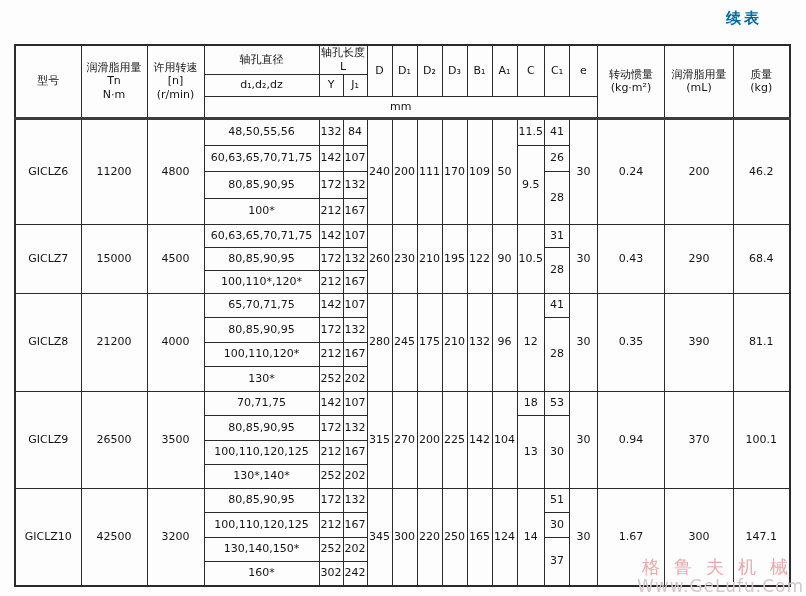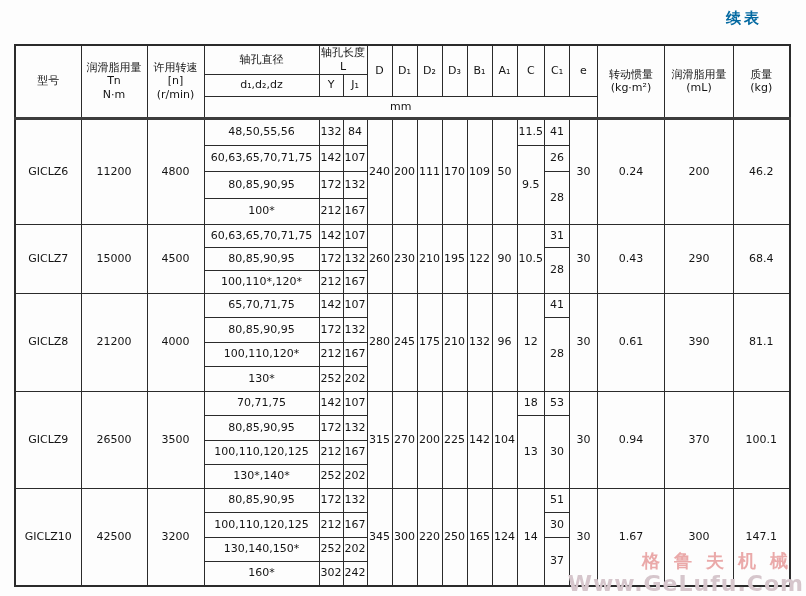--- a/index.html
+++ b/index.html
@@ -23,25 +23,25 @@
     padding:0 1px;overflow:hidden;color:#141414;
   }
   thead td{font-size:11.5px;white-space:pre-line;line-height:1.35;}
   thead td[rowspan="3"], thead tr:nth-child(3) td{border-bottom:3px solid #3d3d3d;}
   td.left{text-align:left;padding-left:7px;margin-top:8px;}
   .watermark{
     position:absolute;right:2px;bottom:0;text-align:right;z-index:5;
     pointer-events:none;
   }
   .wm-brand{
-    font-size:18px;font-weight:bold;color:#eaa9a9;
+    font-size:18px;font-weight:normal;color:#eaa9a9;
     letter-spacing:14px;margin-right:2px;line-height:1.2;
   }
   .wm-url{
-    font-size:22px;font-weight:bold;color:#d6c6cc;
+    font-size:17px;font-weight:normal;color:#d6c6cc;
     letter-spacing:1px;line-height:1.1;
   }
 </style>
 </head>
 <body>
 
 <div class="continued-label">续表</div>
 
 <table class="spec">
   <colgroup>
@@ -179,21 +179,21 @@
         <td>107</td>
         <td rowspan="4">280</td>
         <td rowspan="4">245</td>
         <td rowspan="4">175</td>
         <td rowspan="4">210</td>
         <td rowspan="4">132</td>
         <td rowspan="4">96</td>
         <td rowspan="4">12</td>
         <td>41</td>
         <td rowspan="4">30</td>
-        <td rowspan="4">0.61</td>
+        <td rowspan="4">0.35</td>
         <td rowspan="4">390</td>
         <td rowspan="4">81.1</td>
       </tr>
       <tr style="height: 25px;">
         <td class="left">80,85,90,95</td>
         <td>172</td>
         <td>132</td>
         <td rowspan="3">28</td>
       </tr>
       <tr style="height: 24px;">

